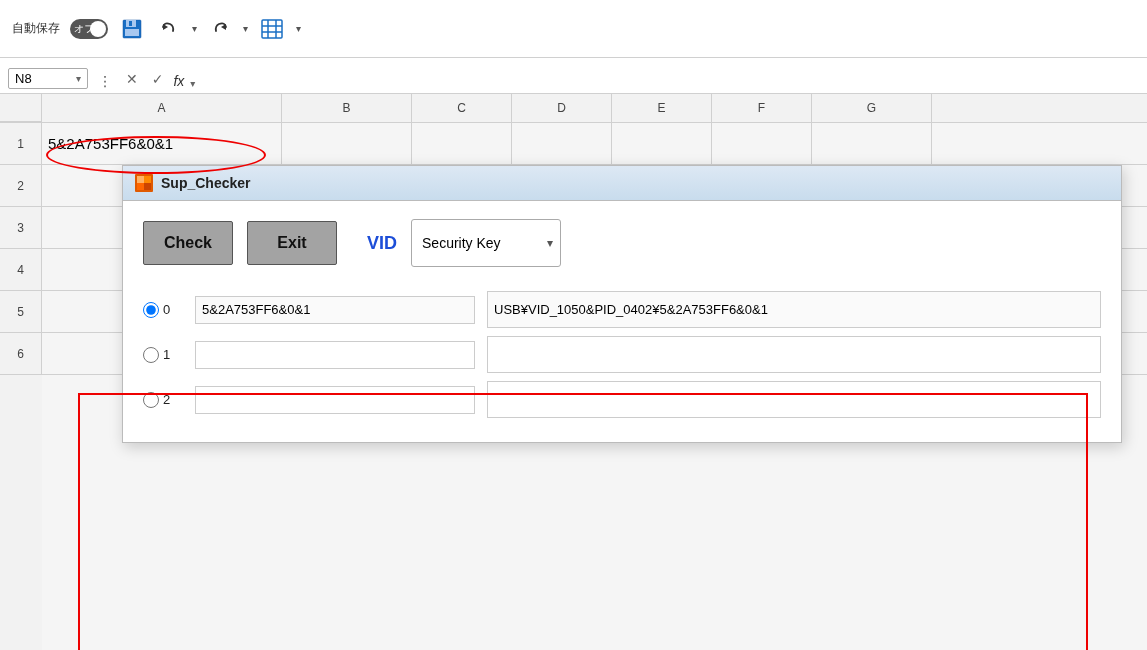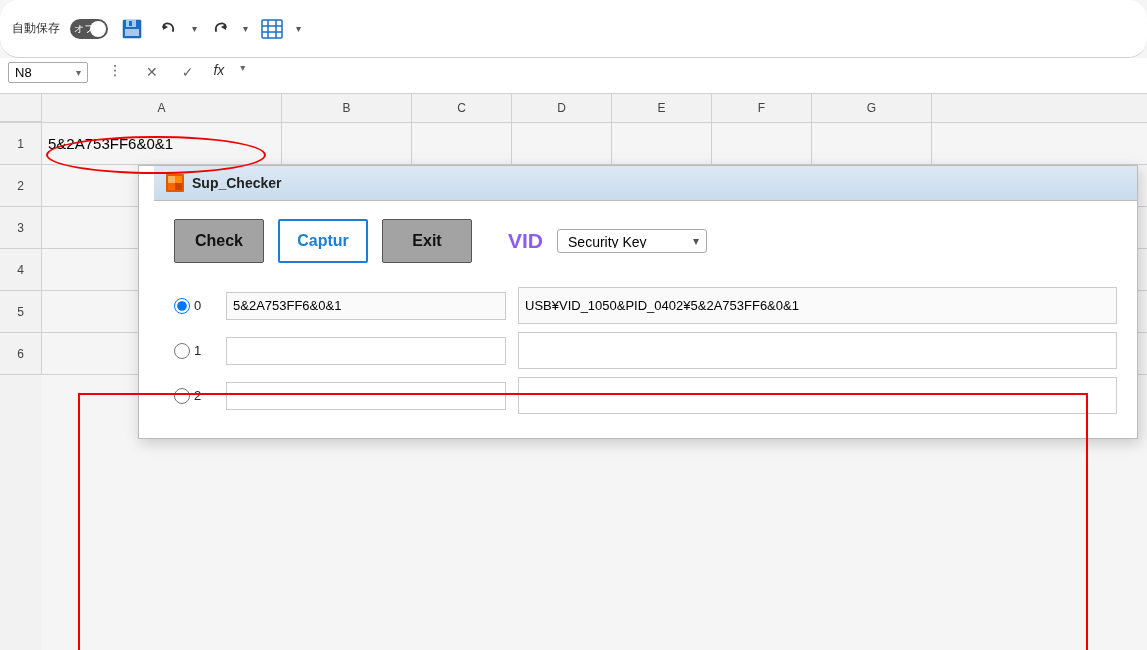--- a/index.html
+++ b/index.html
@@ -20,21 +20,20 @@
     }
     
     .toolbar {
       background: white;
       border-bottom: 1px solid #d0d0d0;
       padding: 8px 12px;
       display: flex;
       align-items: center;
       gap: 10px;
       height: 58px;
-      border-radius: 19px;
     }
     .autosave-label {
       font-size: 12px;
       color: #333;
     }
     .toggle-container {
       display: flex;
       align-items: center;
       gap: 4px;
     }
@@ -68,23 +67,23 @@
       align-items: center;
       justify-content: center;
       cursor: pointer;
       padding: 3px;
     }
     
     .formula-bar {
       background: white;
       border-bottom: 1px solid #d0d0d0;
       display: flex;
-      align-items: flex-start;
+      align-items: flex-end;
       padding: 4px 8px;
-      gap: 16px;
+      gap: 6px;
       height: 36px;
     }
     .name-box {
       border: 1px solid #aaa;
       border-radius: 2px;
       padding: 2px 6px;
       width: 80px;
       font-size: 13px;
       display: flex;
       align-items: center;
@@ -210,26 +209,25 @@
     .dialog-overlay {
       position: absolute;
       top: 0;
       left: 0;
       right: 0;
       bottom: 0;
     }
     .dialog-box {
       position: absolute;
       top: 42px;
-      left: 96px;
+      left: 80px;
       width: 1000px;
       background: white;
       border: 1px solid #bbb;
       box-shadow: 2px 4px 14px rgba(0,0,0,0.18);
-      padding-left: 15px;
     }
     .dialog-title-bar {
       background: linear-gradient(to bottom, #dde8f4, #c8dced);
       padding: 8px 12px;
       display: flex;
       align-items: center;
       gap: 8px;
       border-bottom: 1px solid #bbb;
     }
     .dialog-icon {
@@ -272,34 +270,34 @@
       border-radius: 2px;
       font-size: 16px;
       font-weight: 700;
       color: #1a7fd4;
       cursor: pointer;
       display: flex;
       align-items: center;
       justify-content: center;
     }
     .vid-label {
-      font-size: 21px;
+      font-size: 18px;
       font-weight: 600;
-      color: #8b5cf6;
-      margin-left: 22px;
+      color: #1d4ed8;
+      margin-left: 16px;
     }
     .vid-select {
       border: 1px solid #aaa;
       border-radius: 3px;
       padding: 4px 28px 4px 10px;
       font-size: 14px;
       appearance: none;
       background: white;
       cursor: pointer;
-      height: 24px;
+      height: 48px;
       min-width: 150px;
       position: relative;
     }
     .vid-select-wrapper {
       position: relative;
       display: inline-flex;
       align-items: center;
     }
     .vid-chevron {
       position: absolute;
@@ -524,21 +522,20 @@
               <rect x="2" y="9" width="7" height="7" fill="#ff6600"></rect>
               <rect x="9" y="9" width="7" height="7" fill="#cc4400"></rect>
             </svg>
             <span class="dialog-title-text">Sup_Checker</span>
           </div>
 
           <div class="dialog-body">
 
             <div class="dialog-buttons-row">
               <button class="btn-check">Check</button>
-              <button class="btn-captur">Captur</button>
               <button class="btn-exit">Exit</button>
               <span class="vid-label">VID</span>
               <div class="vid-select-wrapper">
                 <select class="vid-select">
                   <option value="Security Key">Security Key</option>
                   <option value="HID">HID</option>
                   <option value="CCID">CCID</option>
                 </select>
                 <span class="vid-chevron">▾</span>
               </div>

